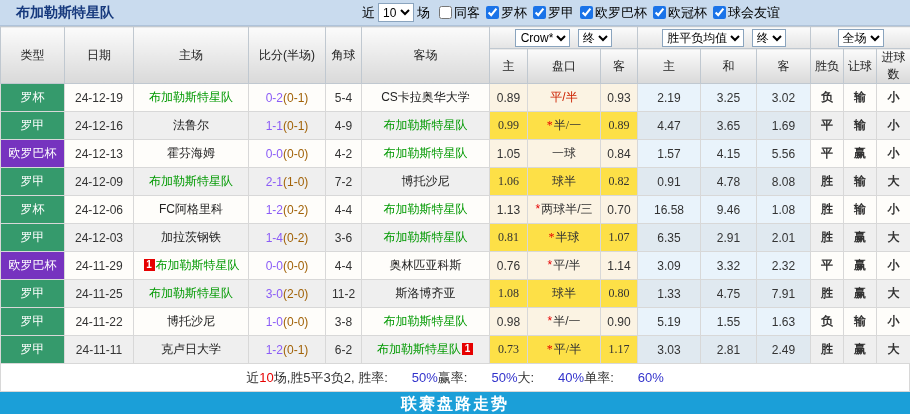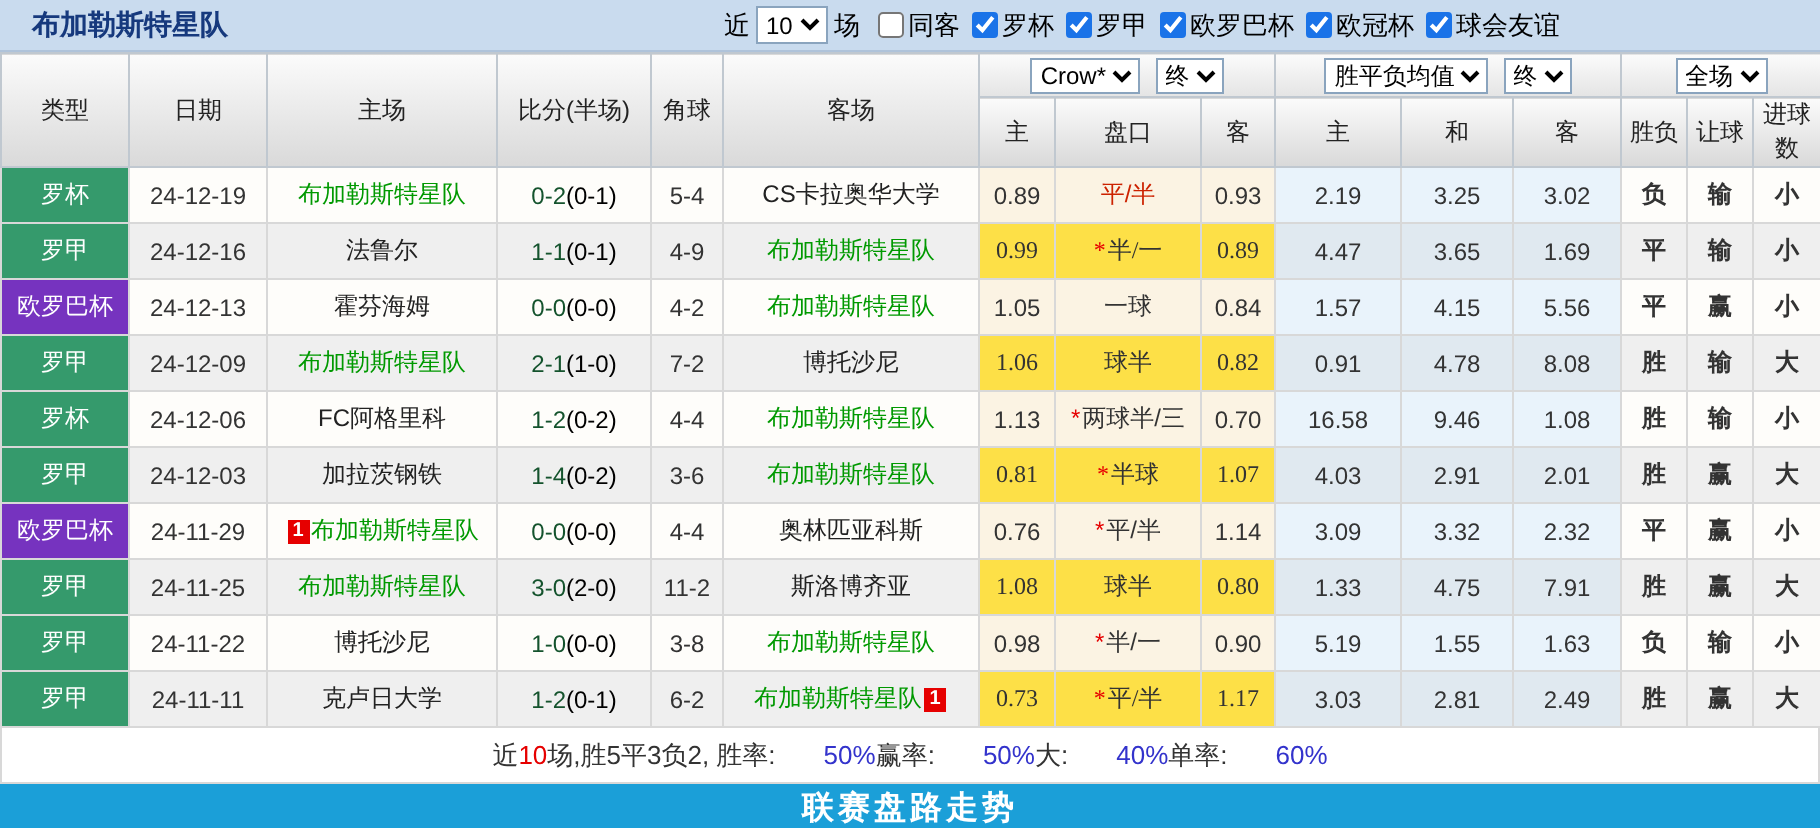--- a/index.html
+++ b/index.html
@@ -25,42 +25,42 @@
 
   
   table { width:910px; table-layout:fixed; border-collapse:collapse; font-size:12px; }
   th {
     border:1px solid #C0C8D0; background:linear-gradient(#FBFBFB,#D9D9D9);
     font-weight:normal; color:#222; padding:0; font-size:12px;
   }
   .hrowA th { height:22px; }
   .hrowB th { height:20px; }
   .selcell { background:linear-gradient(#FBFBFB,#E4E4E4); }
-  select.sel { font-size:12px; height:18px; border:1px solid #8AA4BE; background:#fff; padding:0; margin:0 2px; cursor:pointer; }
+  select.sel { font-size:12px; height:18px; border:1px solid #8AA4BE; background:#fff; padding:0; margin:0 2px; cursor:pointer;text-align:right; }
 
   td.cell { border:1px solid #D8D8D8; text-align:center; height:28px; padding:0 1px; color:#333; overflow:hidden; white-space:nowrap; }
   tr.odd  td.cell { background:#FEFDFA; }
   tr.even td.cell { background:#EFEFEF; }
   tr.odd  td.col-crown { background:#FBF3E3; }
   tr.even td.col-crown { background:#fde047;font-family:Liberation Serif, serif; }
   tr.odd  td.col-avg { background:#E9F3FB; }
   tr.even td.col-avg { background:#E0E9F0;text-align:center; }
 
   td.type-green  { background:#359A6C !important; color:#fff; cursor:pointer; }
   td.type-purple { background:#7633BF !important; color:#fff; cursor:pointer; }
 
   .team-name { color:#222; cursor:pointer; }
   .team-self { color:#009900; }
   .rank-badge {
     display:inline-block; min-width:11px; height:12px; line-height:12px;
     background:#E60000; color:#fff; font-size:10px; font-weight:bold;
     vertical-align:1px; padding:0 1px; margin:0 1px;
   }
-  .ft { color:#14532d; }
-  .ht { color:#000000;text-align:right; }
+  .ft { color:#8b5cf6; }
+  .ht { color:#a16207;text-align:right; }
   .star { color:#E60000; margin-right:1px; }
   .hc-red { color:#CC2200; }
   .num-draw { color:#3A67AD; }
   .res { font-weight:bold; }
   .c-red   { color:#E60000; }
   .c-blue  { color:#3333CC; }
   .c-green { color:#009900; }
 
   
   .summary {
@@ -253,21 +253,21 @@
         <tr class="even">
           <td class="cell type-green">罗甲</td>
           <td class="cell">24-12-03</td>
           <td class="cell"><span class="team-name">加拉茨钢铁</span></td>
           <td class="cell"><span class="ft">1-4</span><span class="ht">(0-2)</span></td>
           <td class="cell">3-6</td>
           <td class="cell"><span class="team-name team-self">布加勒斯特星队</span></td>
           <td class="cell col-crown">0.81</td>
           <td class="cell col-crown"><span class="star">*</span><span>半球</span></td>
           <td class="cell col-crown">1.07</td>
-          <td class="cell col-avg">4.03</td>
+          <td class="cell col-avg">6.35</td>
           <td class="cell col-avg num-draw">2.91</td>
           <td class="cell col-avg">2.01</td>
           <td class="cell res c-red">胜</td>
           <td class="cell res c-red">赢</td>
           <td class="cell res c-red">大</td>
         </tr>
         <tr class="odd">
           <td class="cell type-purple">欧罗巴杯</td>
           <td class="cell">24-11-29</td>
           <td class="cell"><span class="rank-badge">1</span><span class="team-name team-self">布加勒斯特星队</span></td>

